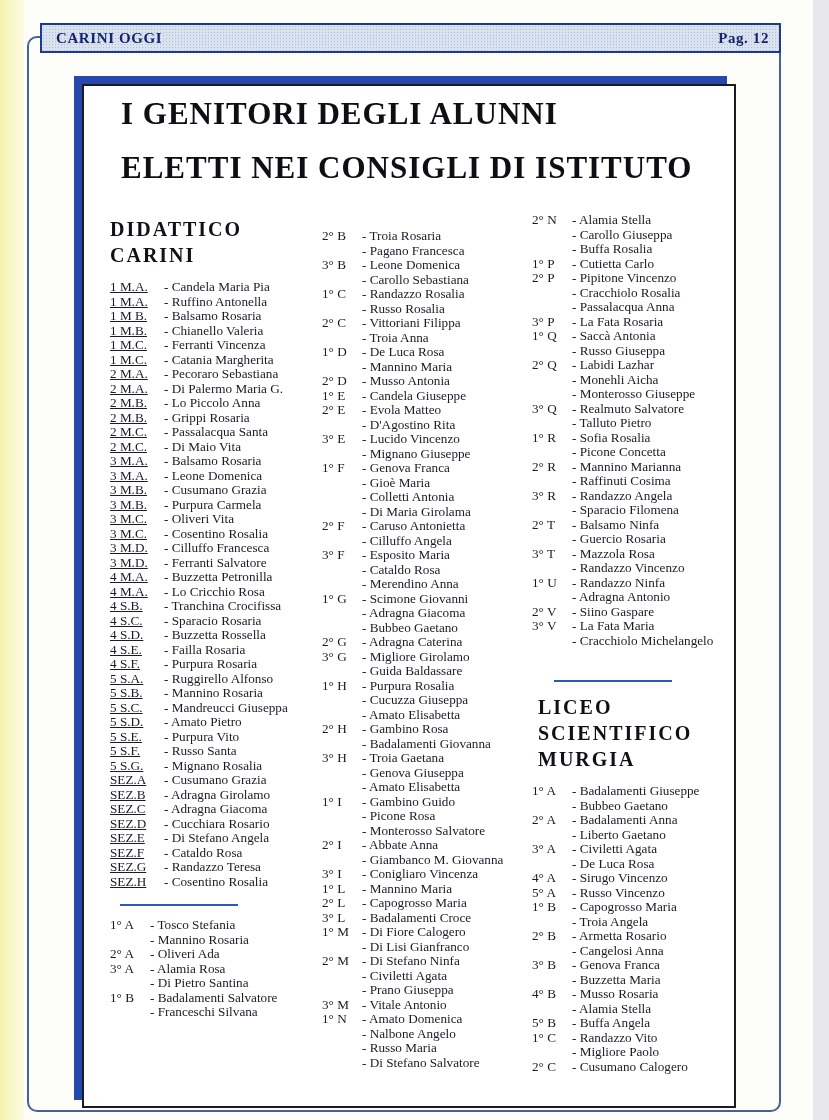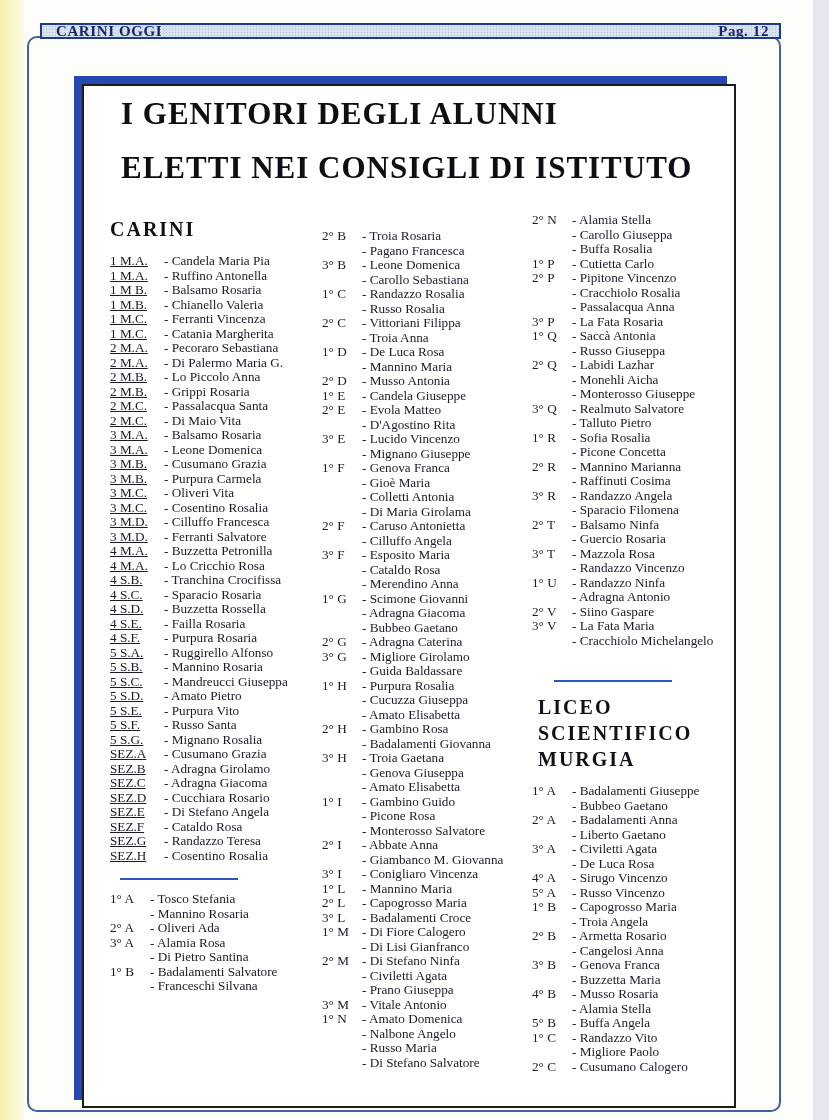--- a/index.html
+++ b/index.html
@@ -12,21 +12,21 @@
   html,body{margin:0;padding:0;}
   body{
     width:829px;height:1120px;position:relative;overflow:hidden;
     background:#fdfdfa;font-family:"Liberation Serif", serif;
   }
   .strip-left{position:absolute;left:0;top:0;width:24px;height:1120px;
     background:linear-gradient(90deg,#f5f2ad,#fcfbe4);}
   .strip-right{position:absolute;left:813px;top:0;width:16px;height:1120px;background:#e7e6ef;}
   .page-frame{position:absolute;left:27px;top:36px;width:754px;height:1076px;
     border:2px solid var(--frame-blue);border-radius:10px;box-sizing:border-box;background:transparent;}
-  .band{position:absolute;left:40px;top:23px;width:741px;height:16px;box-sizing:border-box;
+  .band{position:absolute;left:40px;top:23px;width:741px;height:30px;box-sizing:border-box;
     background-color:#d9e2ee;
     background-image:radial-gradient(circle,#aebfd9 28%,rgba(0,0,0,0) 30%);
     background-size:3px 3px;
     border:2px solid var(--band-border);
     display:flex;justify-content:space-between;align-items:center;
     padding:0 10px 0 14px;}
   .band .t{font-weight:bold;font-size:15px;color:var(--masthead-text);letter-spacing:0.6px;}
   .shadow-rect{position:absolute;left:74px;top:76px;width:653px;height:1024px;background:var(--shadow-blue);}
   .article-box{position:absolute;left:82px;top:84px;width:654px;height:1024px;box-sizing:border-box;
     background:#ffffff;border:2px solid #1c1c1c;}
@@ -61,20 +61,21 @@
 </div>
 
 <div class="shadow-rect"></div>
 <div class="article-box"></div>
 
 <div class="title-line title1">I GENITORI DEGLI ALUNNI</div>
 <div class="title-line title2">ELETTI NEI CONSIGLI DI ISTITUTO</div>
 
 <div class="col col1">
     <div class="sec-heading">
+      <div class="heading-line">DIDATTICO</div>
       <div class="heading-line">CARINI</div>
     </div>
     <div class="name-list wide">
       <div class="row">
         <span class="lab">1 M.A.</span>
         <span class="nm">Candela Maria Pia</span>
       </div>
       <div class="row">
         <span class="lab">1 M.A.</span>
         <span class="nm">Ruffino Antonella</span>

